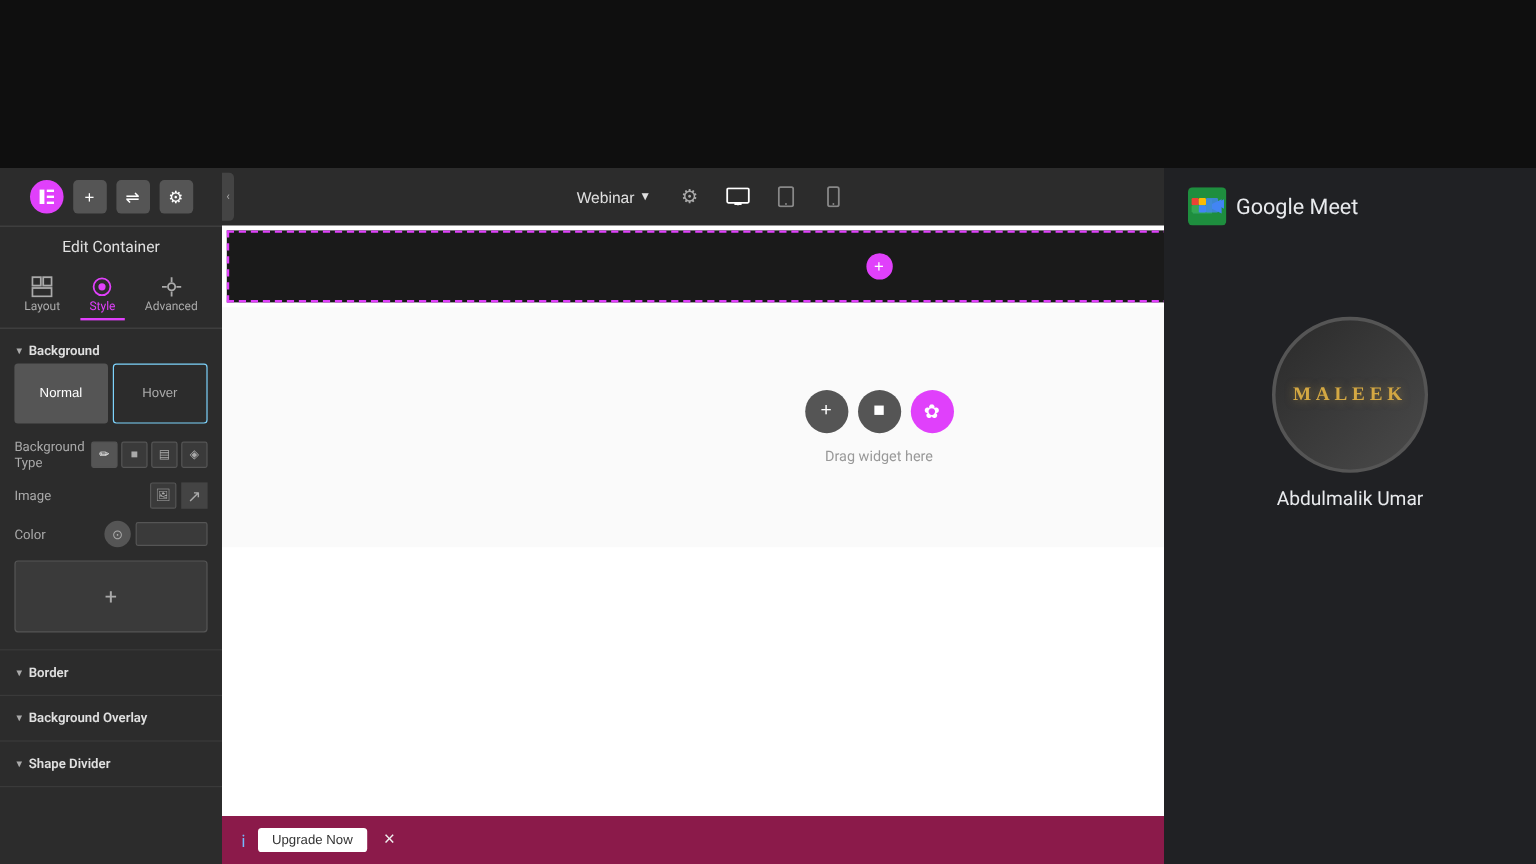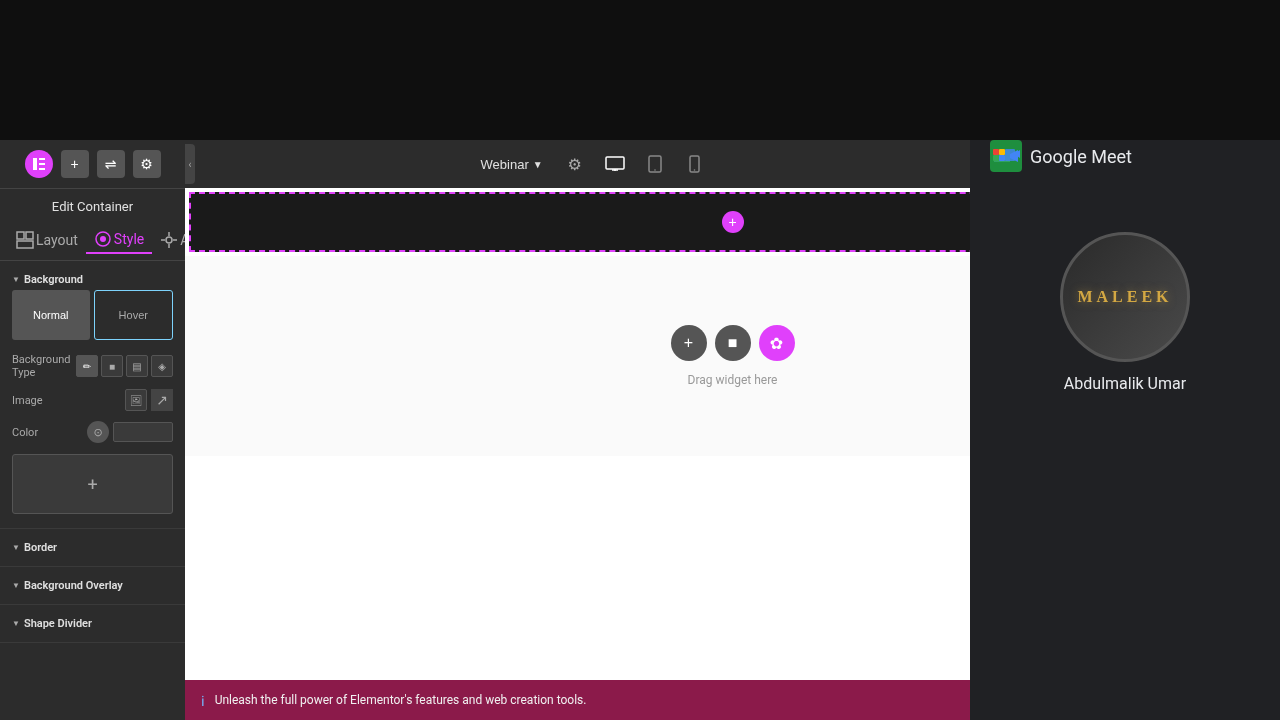--- a/index.html
+++ b/index.html
@@ -68,26 +68,27 @@
 
     .panel-tabs {
       display: flex;
       justify-content: space-around;
       padding: 6px 8px;
       border-bottom: 1px solid #444;
     }
 
     .panel-tab {
       display: flex;
+      flex-direction: column;
       align-items: center;
       gap: 2px;
       cursor: pointer;
       padding: 4px 8px;
       color: #aaa;
-      font-size: 14px;
+      font-size: 10px;
     }
 
     .panel-tab.active {
       color: #e040fb;
       border-bottom: 2px solid #e040fb;
     }
 
     .panel-tab svg {
       width: 18px;
       height: 18px;
@@ -427,21 +428,21 @@
       background: #202124;
       display: flex;
       flex-direction: column;
       align-items: center;
     }
 
     .google-meet-header {
       display: flex;
       align-items: center;
       gap: 8px;
-      padding: 0 20px;
+      padding: 16px 20px;
       width: 100%;
     }
 
     .meet-icon {
       width: 32px;
       height: 32px;
     }
 
     .meet-title {
       color: #e8eaed;
@@ -679,21 +680,20 @@
               <button class="widget-btn flower">✿</button>
             </div>
             <span class="drag-text">Drag widget here</span>
           </div>
         </div>
 
       </div>
 
       <div class="notification-bar">
         <span class="notification-icon">ℹ</span>
-        <span class="notification-text">Unleash the full power of Elementor's features and web creation tools.</span>
         <button class="upgrade-btn">Upgrade Now</button>
         <button class="close-notif">×</button>
       </div>
     </div>
   </div>
 
   <div class="google-meet-overlay">
     <div class="google-meet-header">
 
       <svg class="meet-icon" viewBox="0 0 32 32">

